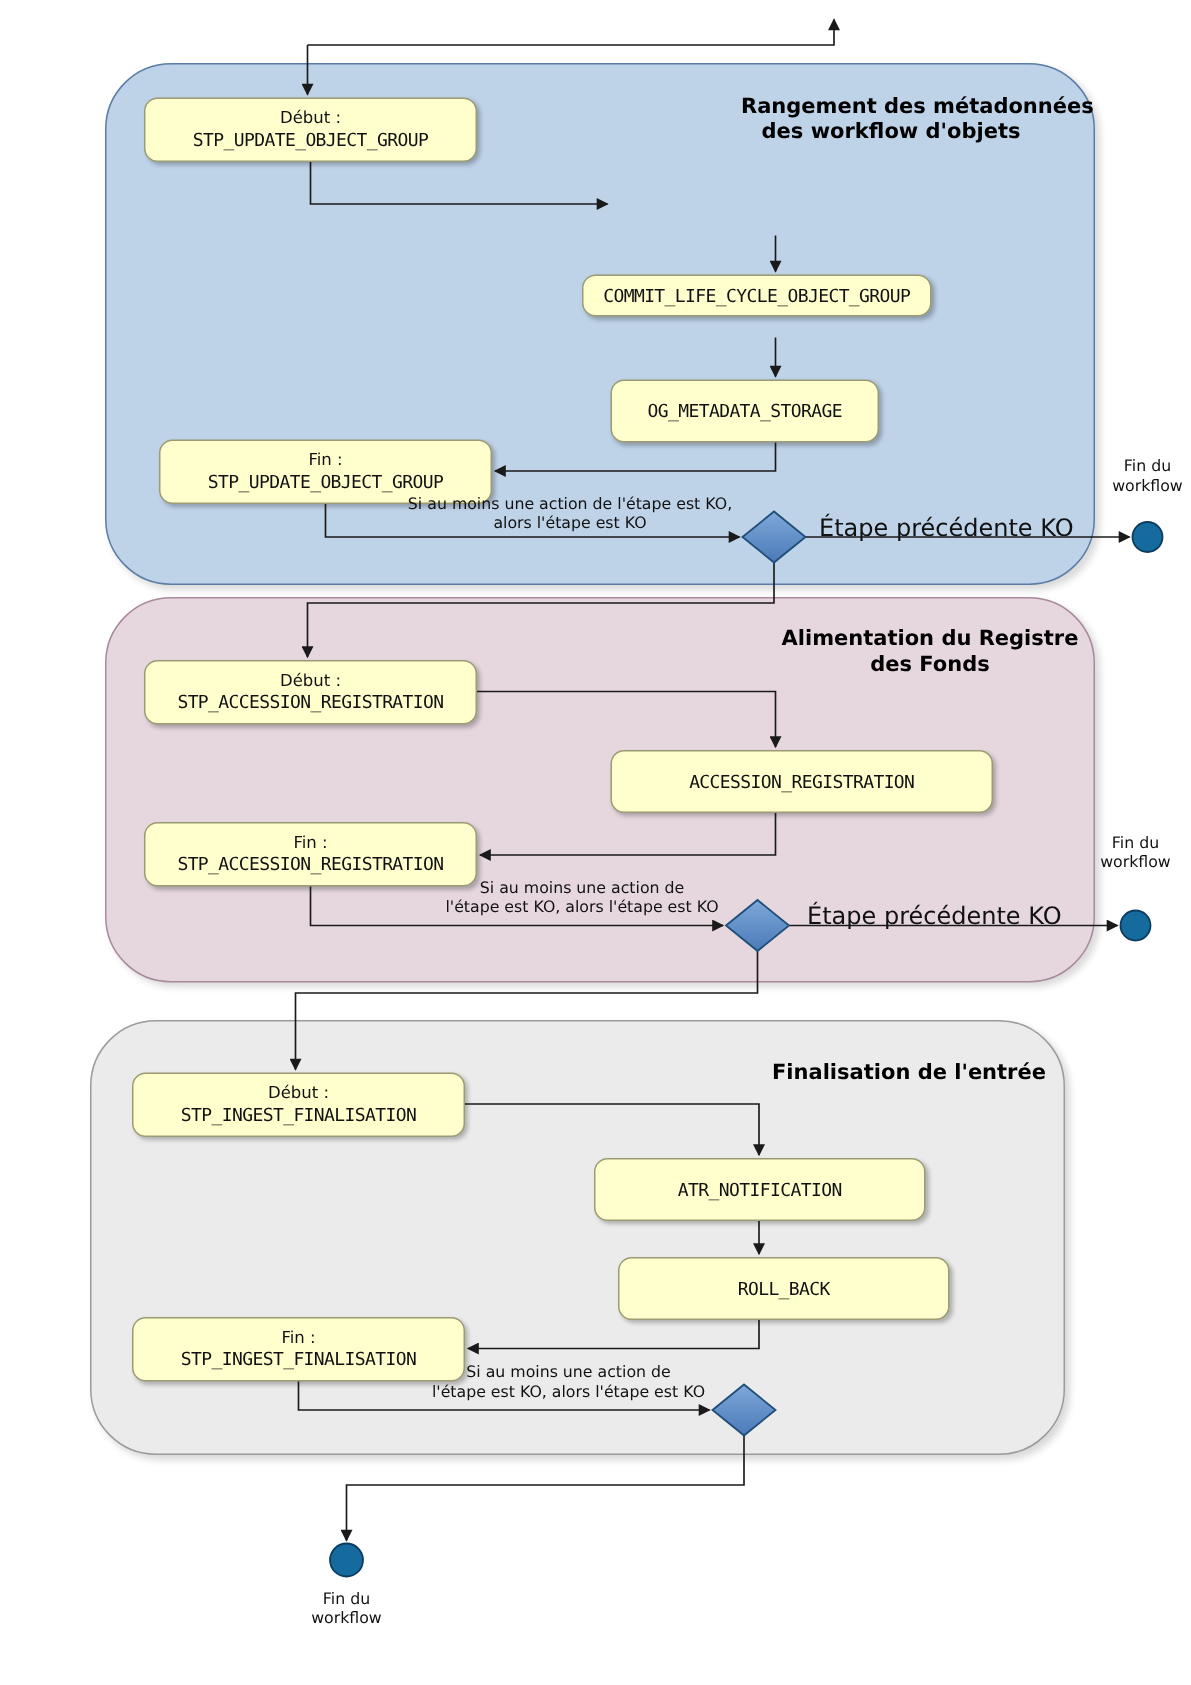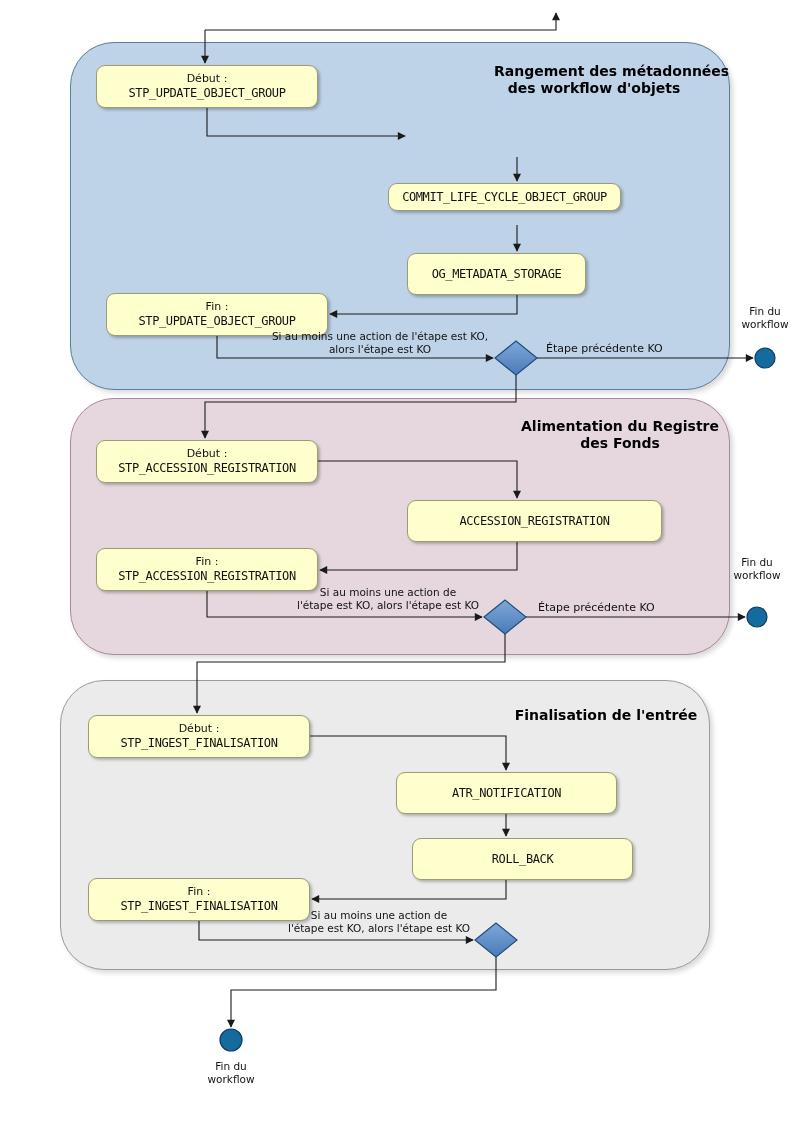--- a/index.html
+++ b/index.html
@@ -21,21 +21,21 @@
   .activity .code { font-family:"DejaVu Sans Mono","Liberation Mono",monospace;
                     font-size:12px; line-height:15px; letter-spacing:-0.4px; white-space:nowrap; }
 
   .sec-title { position:absolute; z-index:3; font-weight:bold; font-size:14px; line-height:17px;
                text-align:center; color:#000; }
   .sec-title div { white-space:nowrap; }
 
   .note { position:absolute; z-index:3; font-size:10.5px; line-height:12.5px; text-align:center; }
   .note div { white-space:nowrap; }
 
-  .edge-label { position:absolute; z-index:3; font-size:11px; white-space:nowrap; }
+  .edge-label { position:absolute; z-index:3; font-size:16px; white-space:nowrap; }
 
   .terminal-label { position:absolute; z-index:3; font-size:10.5px; line-height:12.5px; text-align:center; }
 
   svg.wires { position:absolute; left:0; top:0; z-index:5; pointer-events:none; }
 </style>
 </head>
 <body>
 
 <div class="canvas">
 

